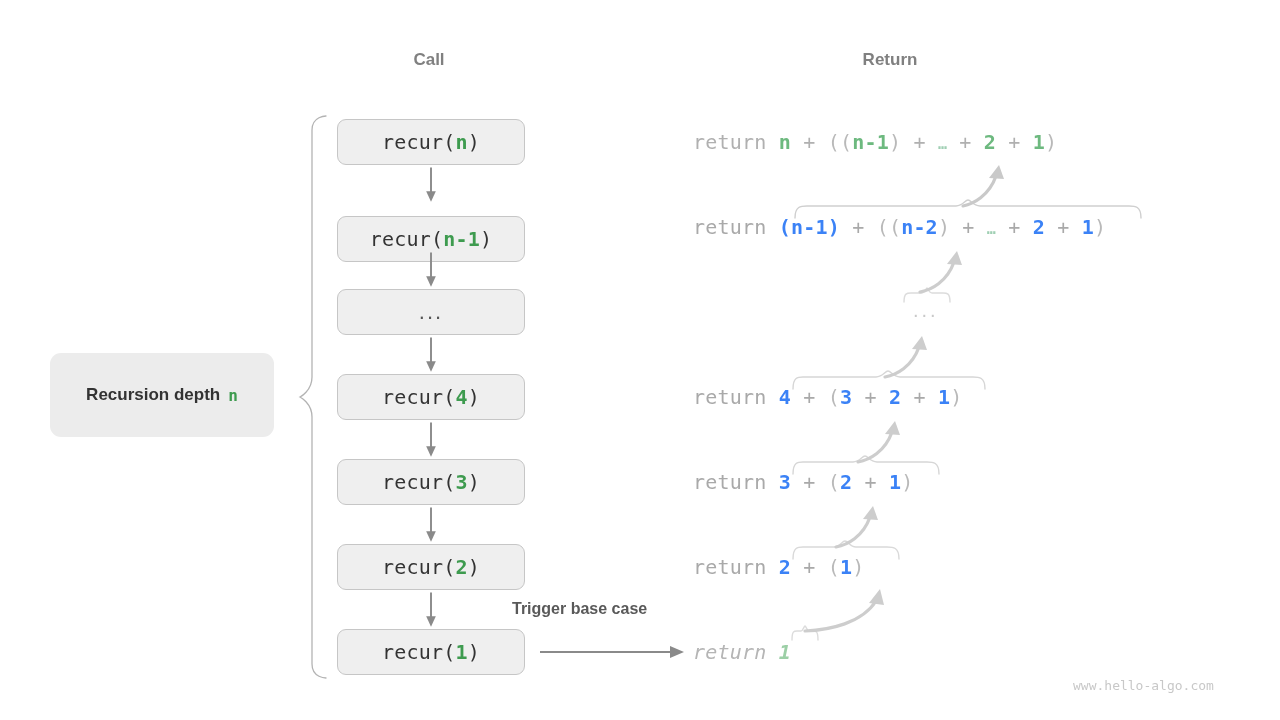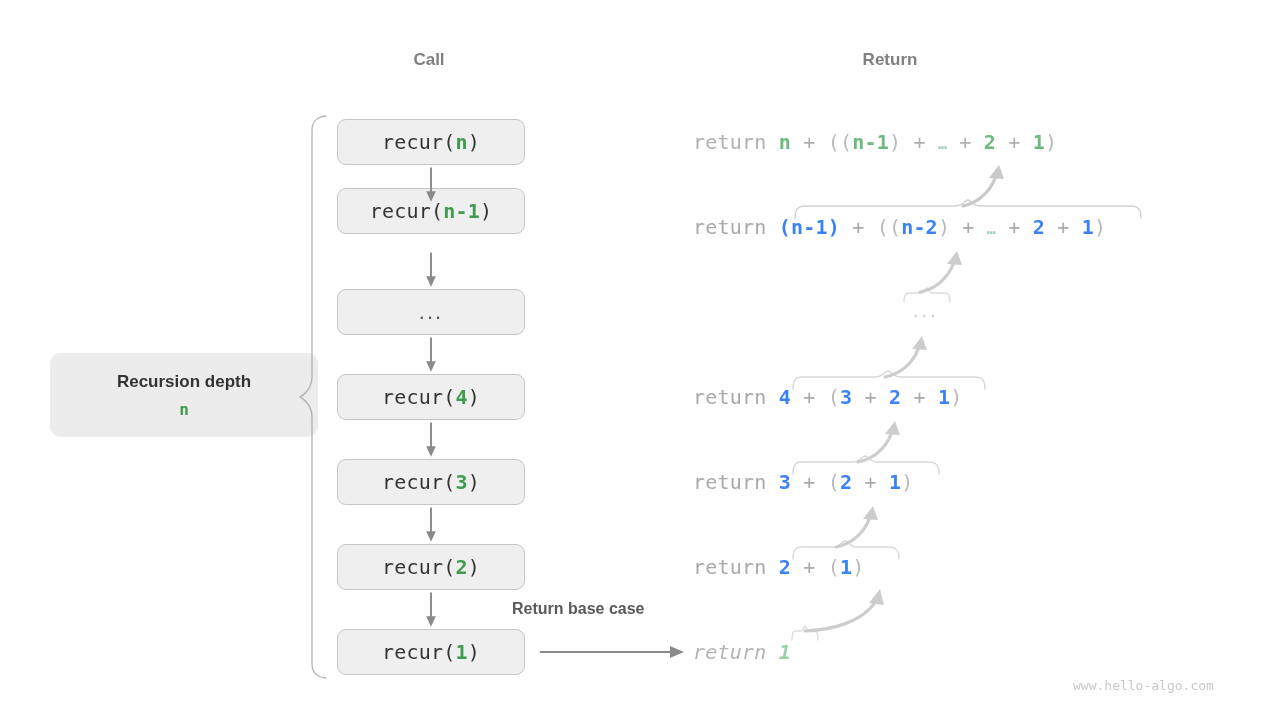--- a/index.html
+++ b/index.html
@@ -53,27 +53,27 @@
     font-size: 22px;
     color: #555555;
     letter-spacing: 2px;
   }
 
   
   .down-arrow { width: 14px; height: 40px; }
 
   
   .depth-chip {
-    width: 268px;
+    width: 224px;
     height: 84px;
     box-sizing: border-box;
     background: #ececec;
     border-radius: 11px;
     display: flex;
-    flex-direction: column;
+    flex-direction: row;
     align-items: center;
     justify-content: center;
     gap: 8px;
   }
   .depth-chip .title {
     font-family: "Liberation Sans", sans-serif;
     font-size: 17px;
     font-weight: bold;
     color: #333333;
     white-space: nowrap;
@@ -148,21 +148,21 @@
   </div>
 
   <svg class="abs" style="left:296px; top:112px;" width="34" height="570" viewBox="0 0 34 570">
     <path d="M30 4 C30 4 16 4 16 18 L16 265 C16 279 4 285 4 285 C4 285 16 291 16 305 L16 552 C16 566 30 566 30 566" fill="none" stroke="#9a9a9a" stroke-width="1.3" stroke-linecap="round" opacity="0.75"></path>
   </svg>
 
   <div class="abs call-box" style="left:337px; top:119px;">
     <span><span>recur(</span><span class="green">n</span><span>)</span></span>
   </div>
 
-  <div class="abs call-box" style="left:337px; top:188px;">
+  <div class="abs call-box" style="left:337px; top:216px;">
     <span><span>recur(</span><span class="green">n-1</span><span>)</span></span>
   </div>
 
   <div class="abs call-box dots" style="left:337px; top:289px;">
     <span>...</span>
   </div>
 
   <div class="abs call-box" style="left:337px; top:374px;">
     <span><span>recur(</span><span class="green">4</span><span>)</span></span>
   </div>
@@ -197,21 +197,21 @@
   </svg>
   <svg class="abs down-arrow" style="left:424px; top:505px;" width="16" height="40" viewBox="0 0 16 40">
     <line x1="8" y1="0" x2="8" y2="30" stroke="#8a8a8a" stroke-width="2.2"></line>
     <path d="M8 39 L2.5 27 L13.5 27 Z" fill="#8a8a8a"></path>
   </svg>
   <svg class="abs down-arrow" style="left:424px; top:590px;" width="16" height="40" viewBox="0 0 16 40">
     <line x1="8" y1="0" x2="8" y2="30" stroke="#8a8a8a" stroke-width="2.2"></line>
     <path d="M8 39 L2.5 27 L13.5 27 Z" fill="#8a8a8a"></path>
   </svg>
 
-  <div class="abs trigger-label" style="left:512px; top:600px;">Return base case</div>
+  <div class="abs trigger-label" style="left:512px; top:600px;">Trigger base case</div>
 
   <svg class="abs" style="left:540px; top:643px;" width="145" height="18" viewBox="0 0 145 18">
     <line x1="0" y1="9" x2="131" y2="9" stroke="#8a8a8a" stroke-width="2.2"></line>
     <path d="M144 9 L130 3 L130 15 Z" fill="#8a8a8a"></path>
   </svg>
 
   <svg class="abs" style="left:793px; top:200px;" width="350" height="20" viewBox="0 0 350 20">
     <path d="M2 18 C2 6 8 6 14 6 L163 6 C170 6 172 0 175 0 C178 0 180 6 187 6 L336 6 C342 6 348 6 348 18" fill="none" stroke="#cfcfcf" stroke-width="1.4" stroke-linecap="round"></path>
   </svg>
 

